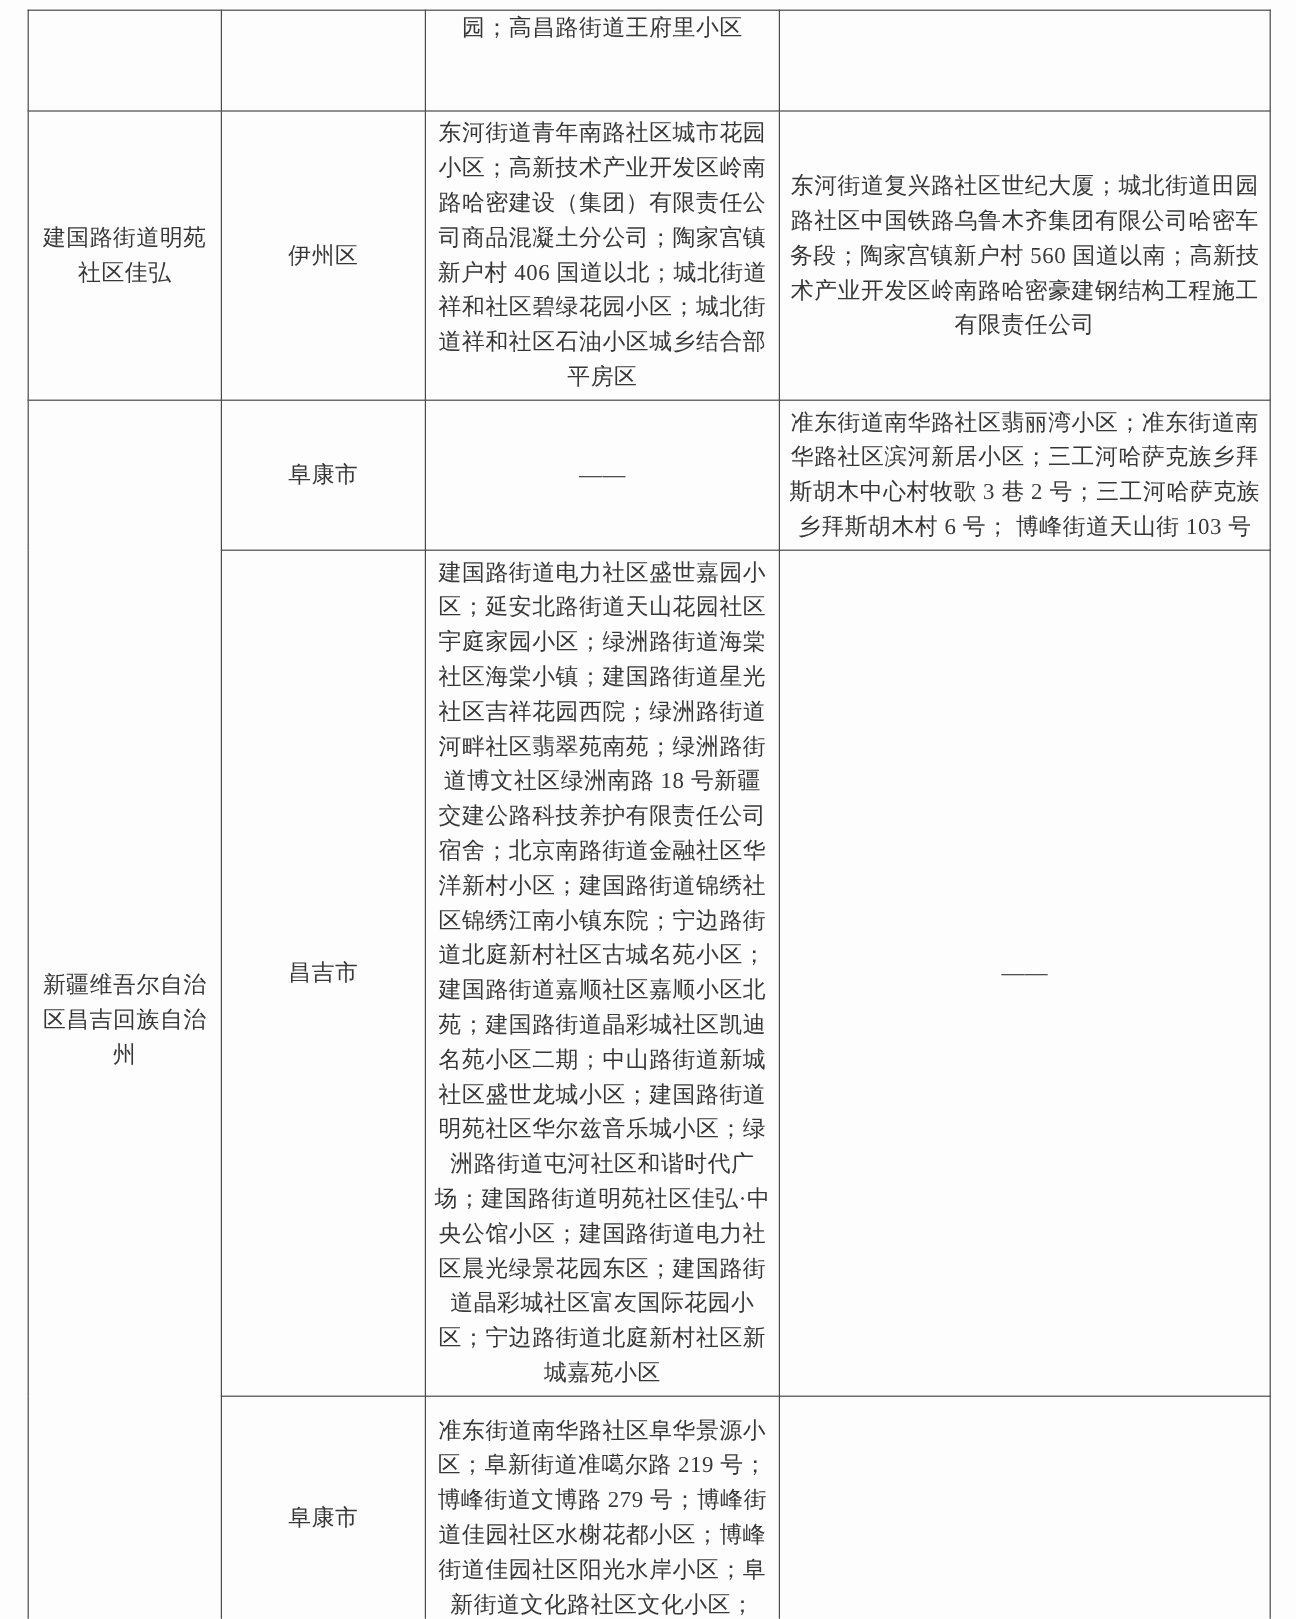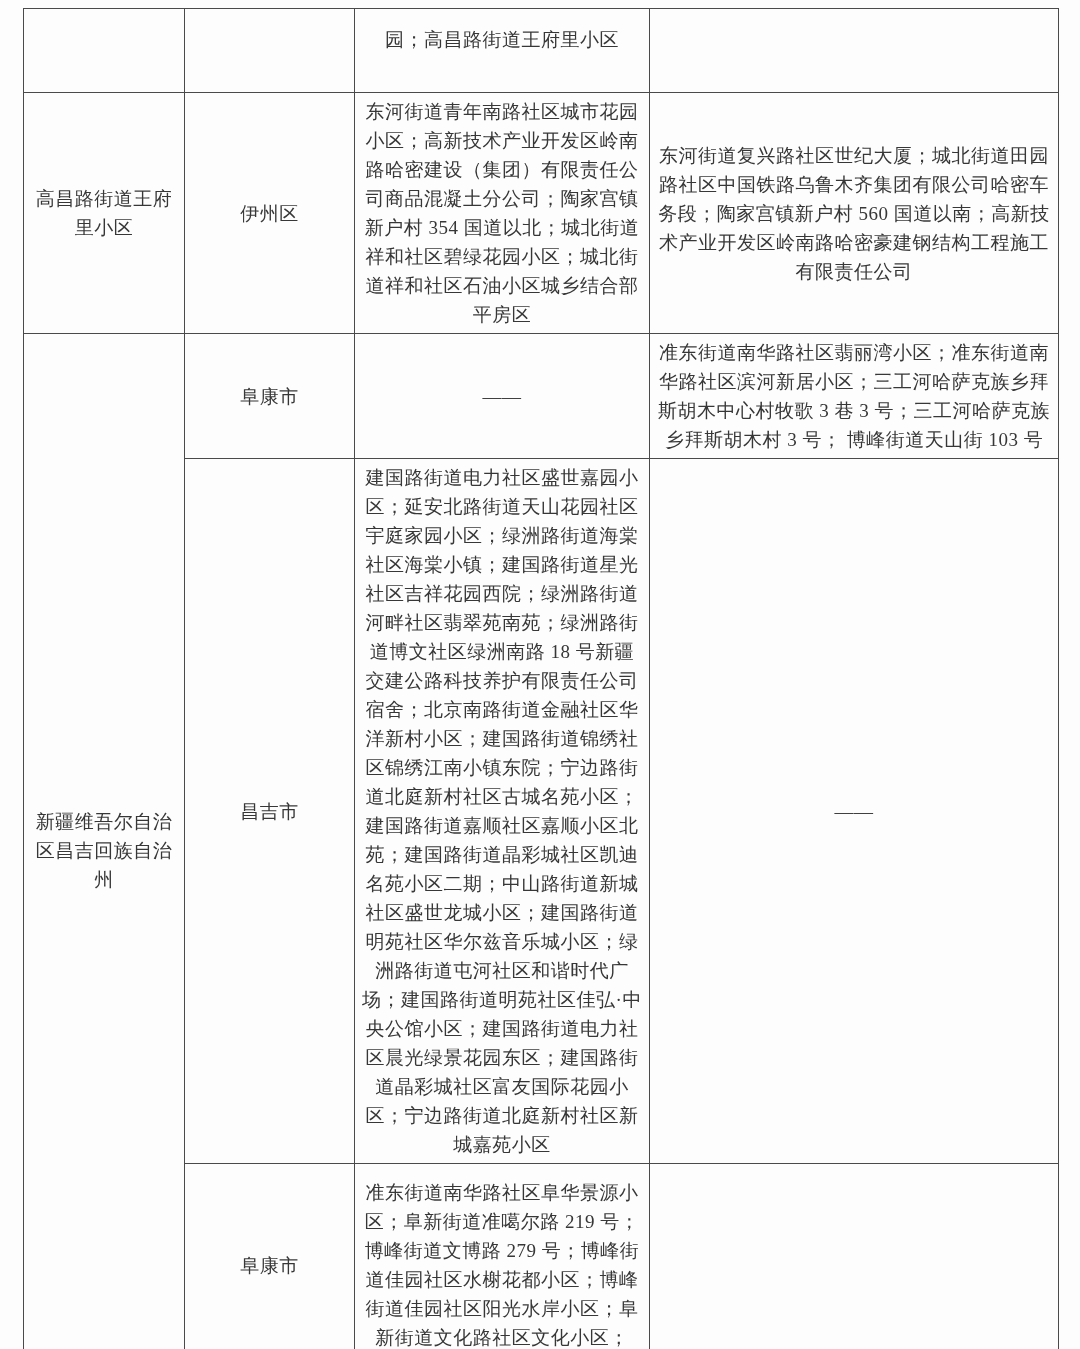--- a/index.html
+++ b/index.html
@@ -40,21 +40,21 @@
   col.c2 { width: 170px; }
   col.c3 { width: 295px; }
   col.c4 { width: 409px; }
   tr.r1 { height: 84px; }
   tr.r2 { height: 229px; }
   tr.r3 { height: 116px; }
   tr.r4 { height: 693px; }
   tr.r5 { height: 203px; }
   tr.r1 td.top-align {
     vertical-align: top;
-    padding-top: 16px;
+    padding-top: 0;
   }
   td.dash-cell {
     letter-spacing: 0;
   }
 </style>
 </head>
 <body>
 
 <div class="doc-canvas">
   <table class="risk-table">
@@ -65,30 +65,30 @@
       <col class="c4">
     </colgroup>
     <tbody>
       <tr class="r1">
         <td></td>
         <td></td>
         <td class="top-align">园；高昌路街道王府里小区</td>
         <td></td>
       </tr>
       <tr class="r2">
-        <td>高昌路街道王府里小区</td>
+        <td>建国路街道明苑社区佳弘</td>
         <td>伊州区</td>
-        <td>东河街道青年南路社区城市花园小区；高新技术产业开发区岭南路哈密建设（集团）有限责任公司商品混凝土分公司；陶家宫镇新户村 354 国道以北；城北街道祥和社区碧绿花园小区；城北街道祥和社区石油小区城乡结合部平房区</td>
+        <td>东河街道青年南路社区城市花园小区；高新技术产业开发区岭南路哈密建设（集团）有限责任公司商品混凝土分公司；陶家宫镇新户村 406 国道以北；城北街道祥和社区碧绿花园小区；城北街道祥和社区石油小区城乡结合部平房区</td>
         <td>东河街道复兴路社区世纪大厦；城北街道田园路社区中国铁路乌鲁木齐集团有限公司哈密车务段；陶家宫镇新户村 560 国道以南；高新技术产业开发区岭南路哈密豪建钢结构工程施工有限责任公司</td>
       </tr>
       <tr class="r3">
         <td rowspan="3">新疆维吾尔自治区昌吉回族自治州</td>
         <td>阜康市</td>
         <td class="dash-cell">——</td>
-        <td>准东街道南华路社区翡丽湾小区；准东街道南华路社区滨河新居小区；三工河哈萨克族乡拜斯胡木中心村牧歌 3 巷 3 号；三工河哈萨克族乡拜斯胡木村 3 号； 博峰街道天山街 103 号</td>
+        <td>准东街道南华路社区翡丽湾小区；准东街道南华路社区滨河新居小区；三工河哈萨克族乡拜斯胡木中心村牧歌 3 巷 2 号；三工河哈萨克族乡拜斯胡木村 6 号； 博峰街道天山街 103 号</td>
       </tr>
       <tr class="r4">
         <td>昌吉市</td>
         <td>建国路街道电力社区盛世嘉园小区；延安北路街道天山花园社区宇庭家园小区；绿洲路街道海棠社区海棠小镇；建国路街道星光社区吉祥花园西院；绿洲路街道河畔社区翡翠苑南苑；绿洲路街道博文社区绿洲南路 18 号新疆交建公路科技养护有限责任公司宿舍；北京南路街道金融社区华洋新村小区；建国路街道锦绣社区锦绣江南小镇东院；宁边路街道北庭新村社区古城名苑小区；建国路街道嘉顺社区嘉顺小区北苑；建国路街道晶彩城社区凯迪名苑小区二期；中山路街道新城社区盛世龙城小区；建国路街道明苑社区华尔兹音乐城小区；绿洲路街道屯河社区和谐时代广场；建国路街道明苑社区佳弘·中央公馆小区；建国路街道电力社区晨光绿景花园东区；建国路街道晶彩城社区富友国际花园小区；宁边路街道北庭新村社区新城嘉苑小区</td>
         <td class="dash-cell">——</td>
       </tr>
       <tr class="r5">
         <td>阜康市</td>
         <td>准东街道南华路社区阜华景源小区；阜新街道准噶尔路 219 号；博峰街道文博路 279 号；博峰街道佳园社区水榭花都小区；博峰街道佳园社区阳光水岸小区；阜新街道文化路社区文化小区；</td>
         <td></td>

